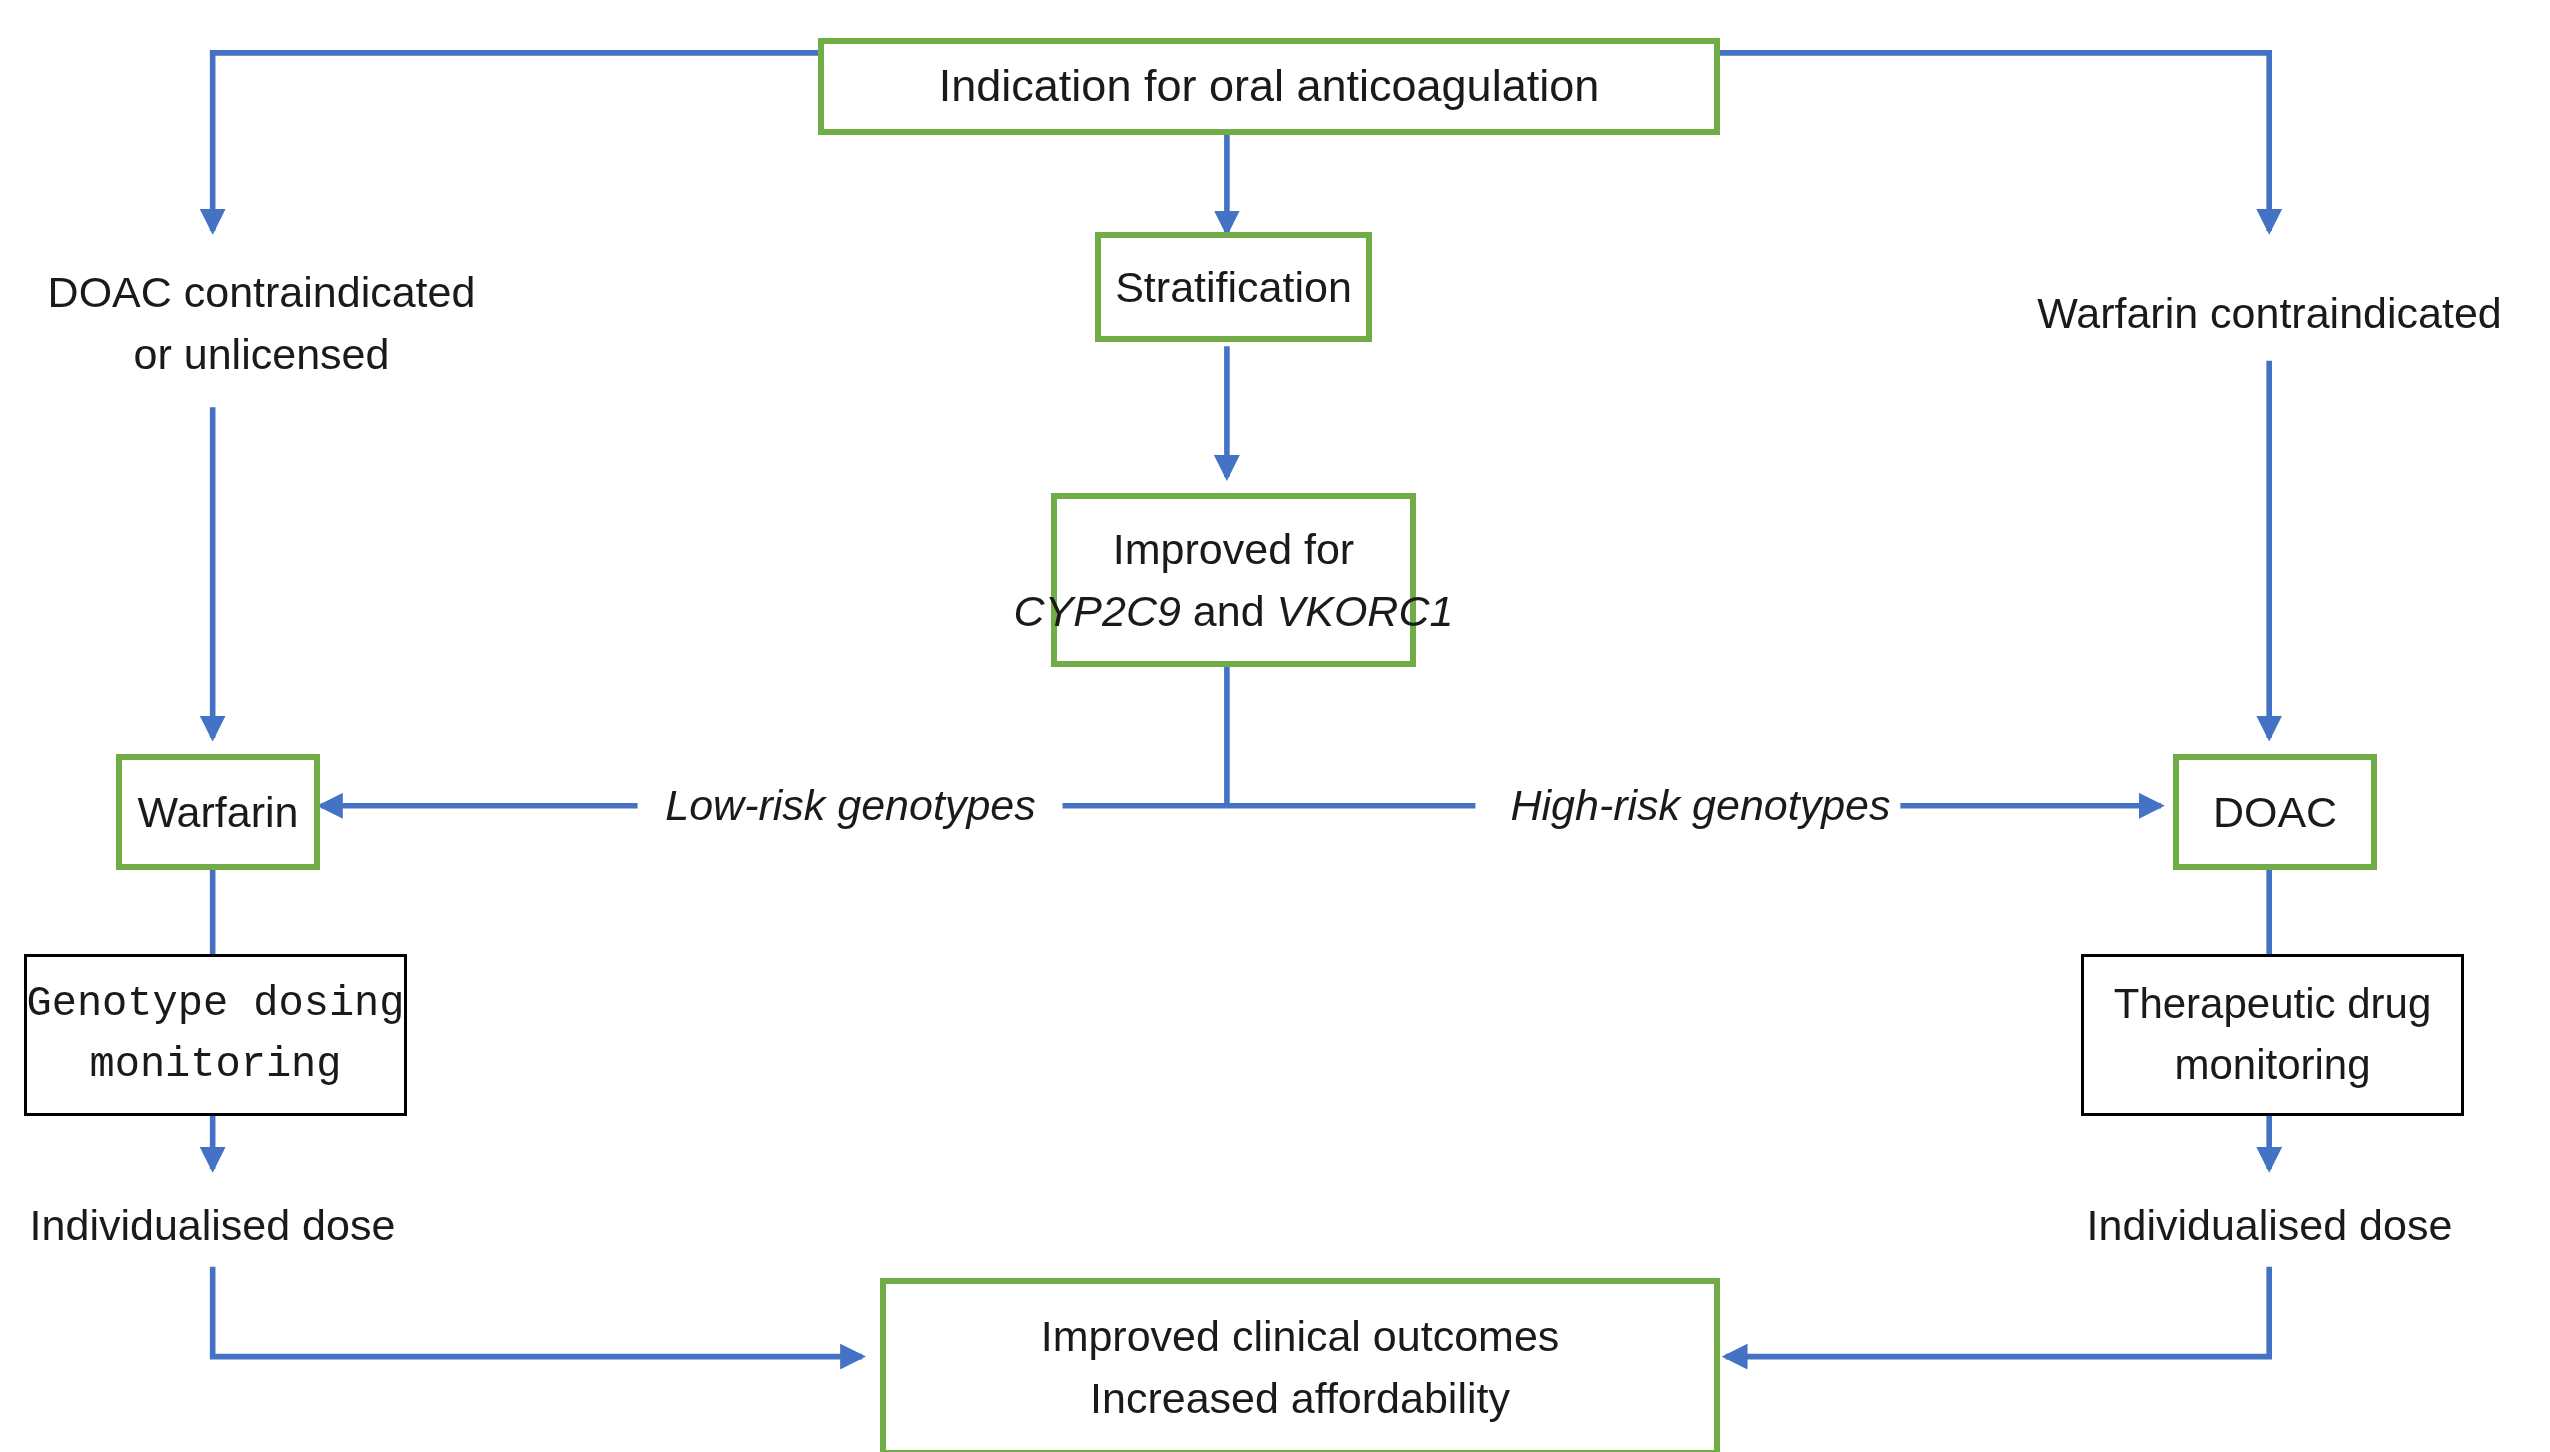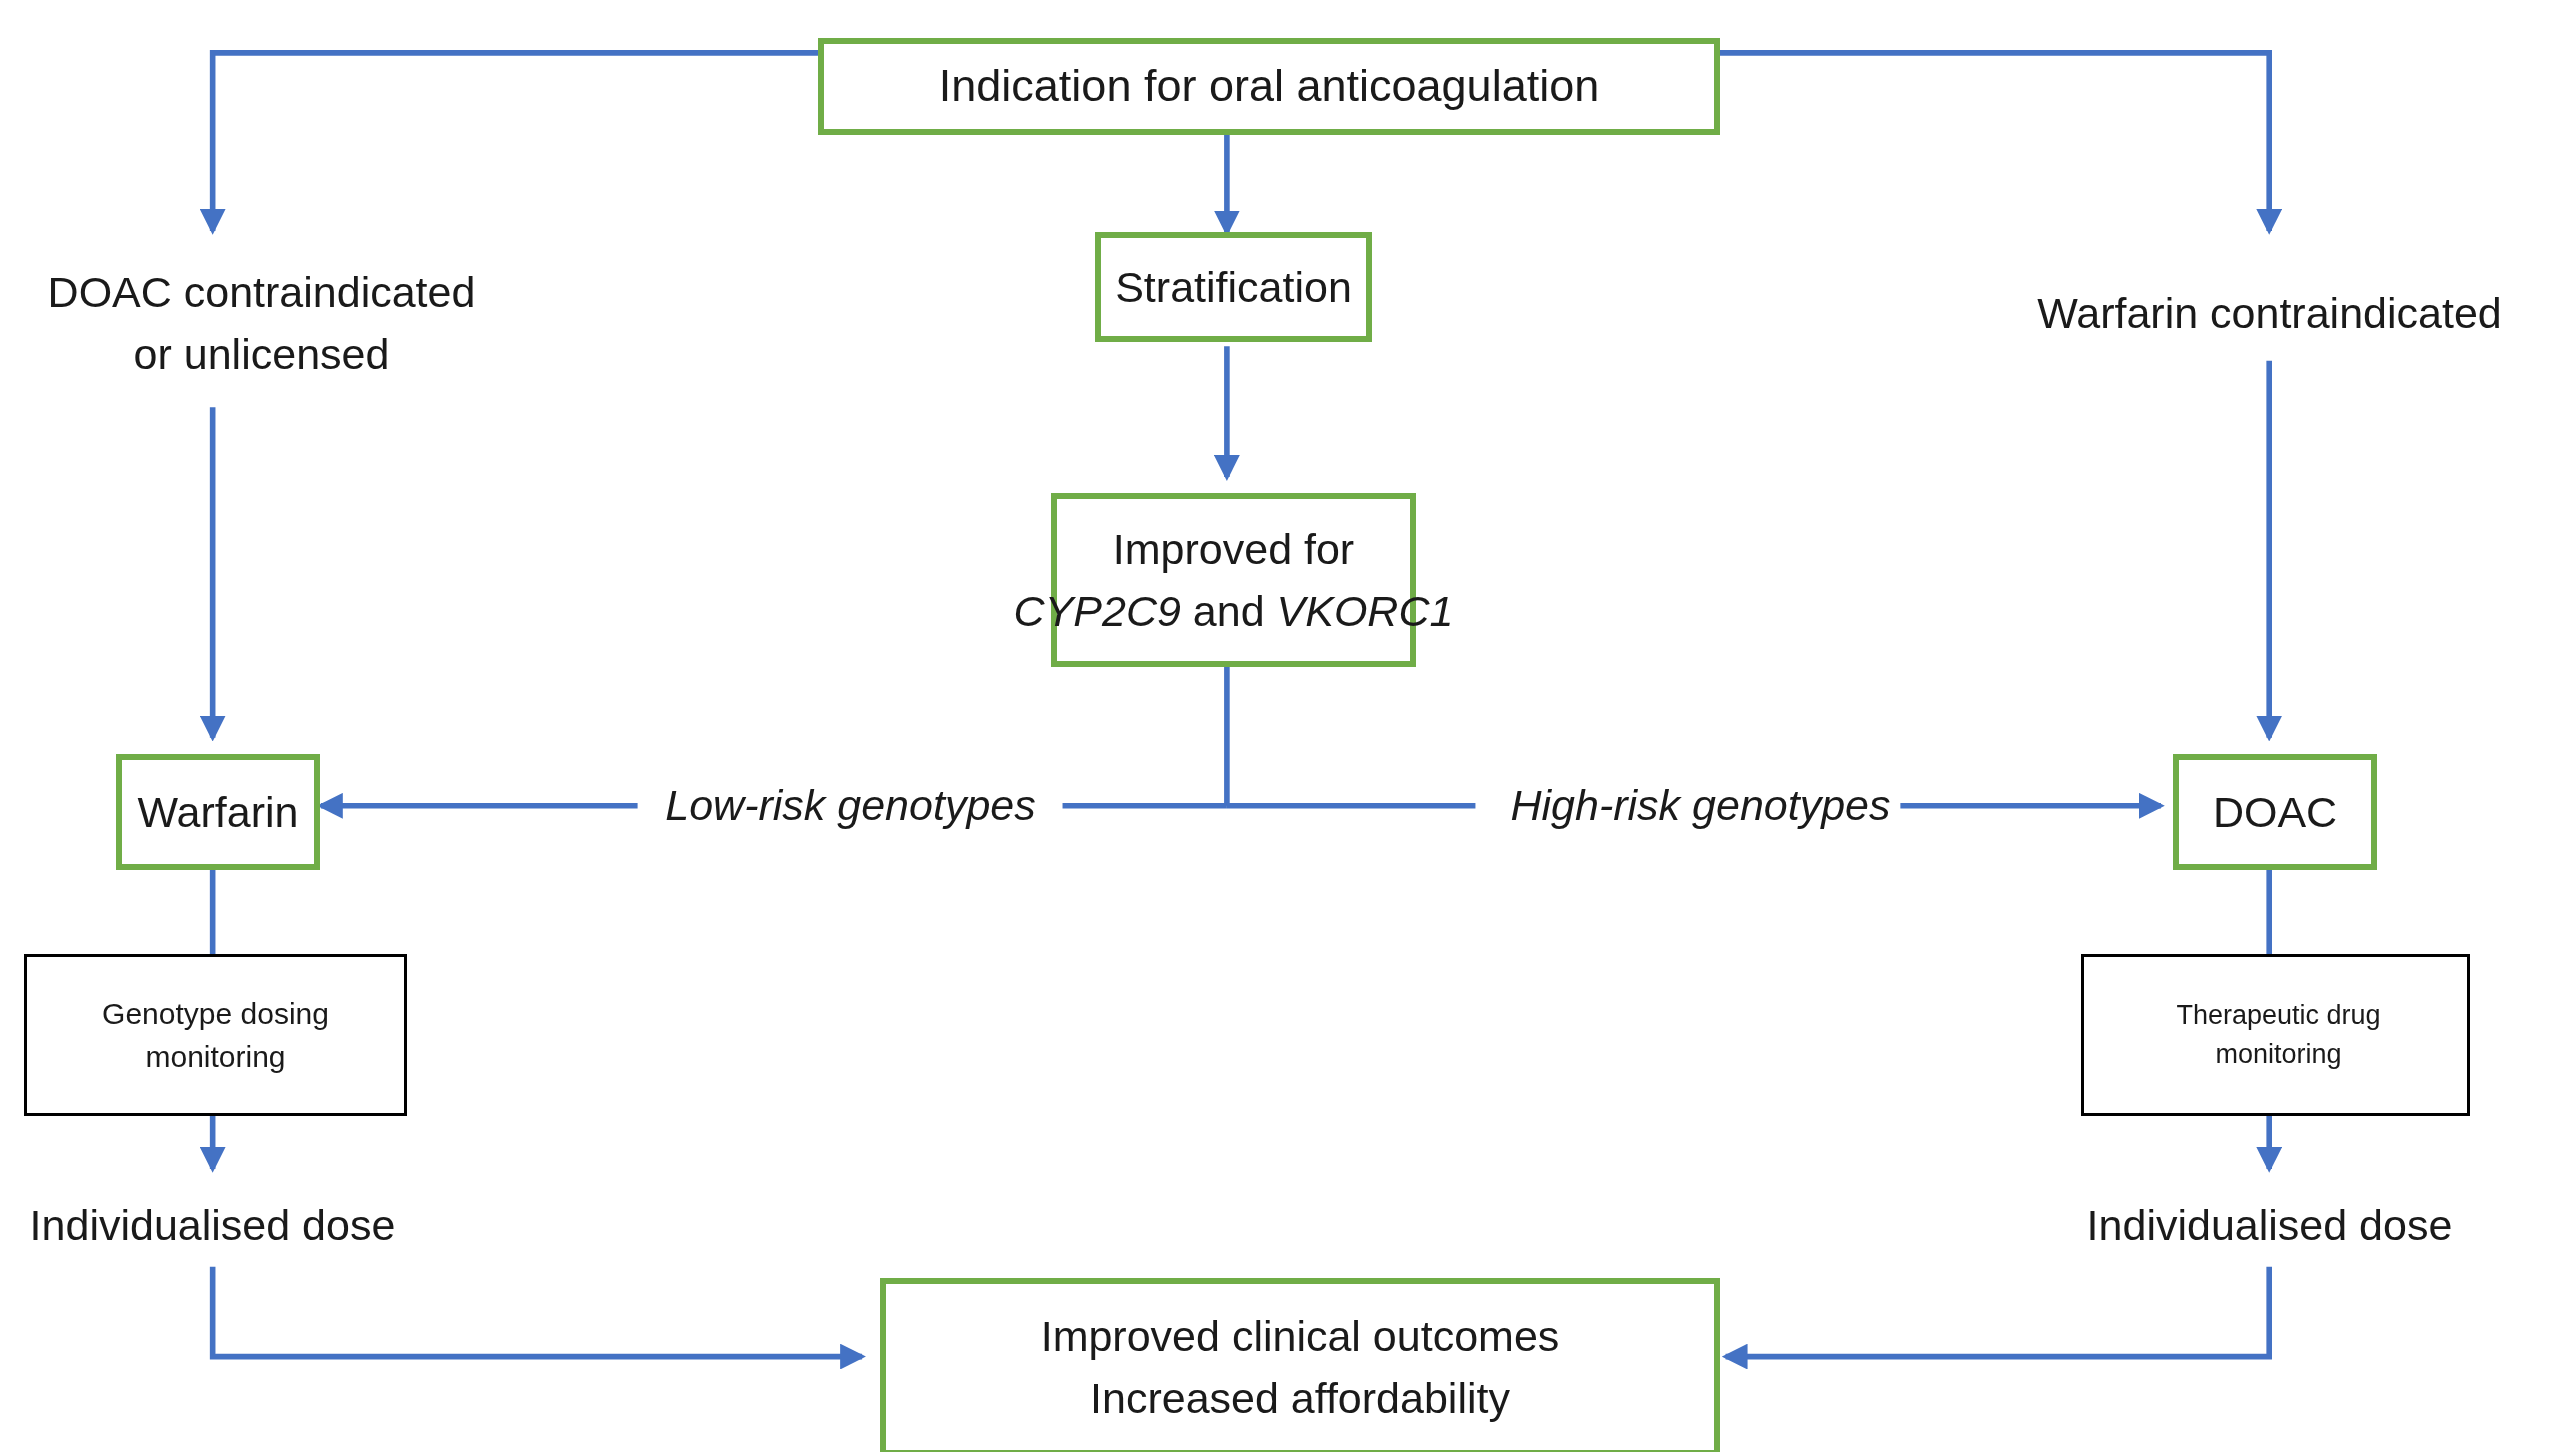--- a/index.html
+++ b/index.html
@@ -123,26 +123,26 @@
   </div>
 
   <div class="node box-green" style="left:2173px;top:754px;width:192px;height:104px;">
     <span>DOAC</span>
   </div>
 
   <div class="node box-green" style="left:116px;top:754px;width:192px;height:104px;">
     <span>Warfarin</span>
   </div>
 
-  <div class="node box-black" style="left:24px;top:954px;width:377px;height:156px;font-size:30px;">
+  <div class="node box-black" style="left:24px;top:954px;width:377px;height:156px;font-size:42px;font-family:Liberation Mono, monospace;">
     <span>Genotype dosing</span>
     <span>monitoring</span>
   </div>
 
-  <div class="node box-black" style="left:2081px;top:954px;width:377px;height:156px;font-size:27px;padding-left:6px;">
+  <div class="node box-black" style="left:2081px;top:954px;width:377px;height:156px;font-size:42px;">
     <span>Therapeutic drug</span>
     <span>monitoring</span>
   </div>
 
   <div class="node plain" style="left:0px;top:1189px;width:425px;height:72px;">
     <span>Individualised dose</span>
   </div>
 
   <div class="node plain" style="left:2057px;top:1189px;width:425px;height:72px;">
     <span>Individualised dose</span>

